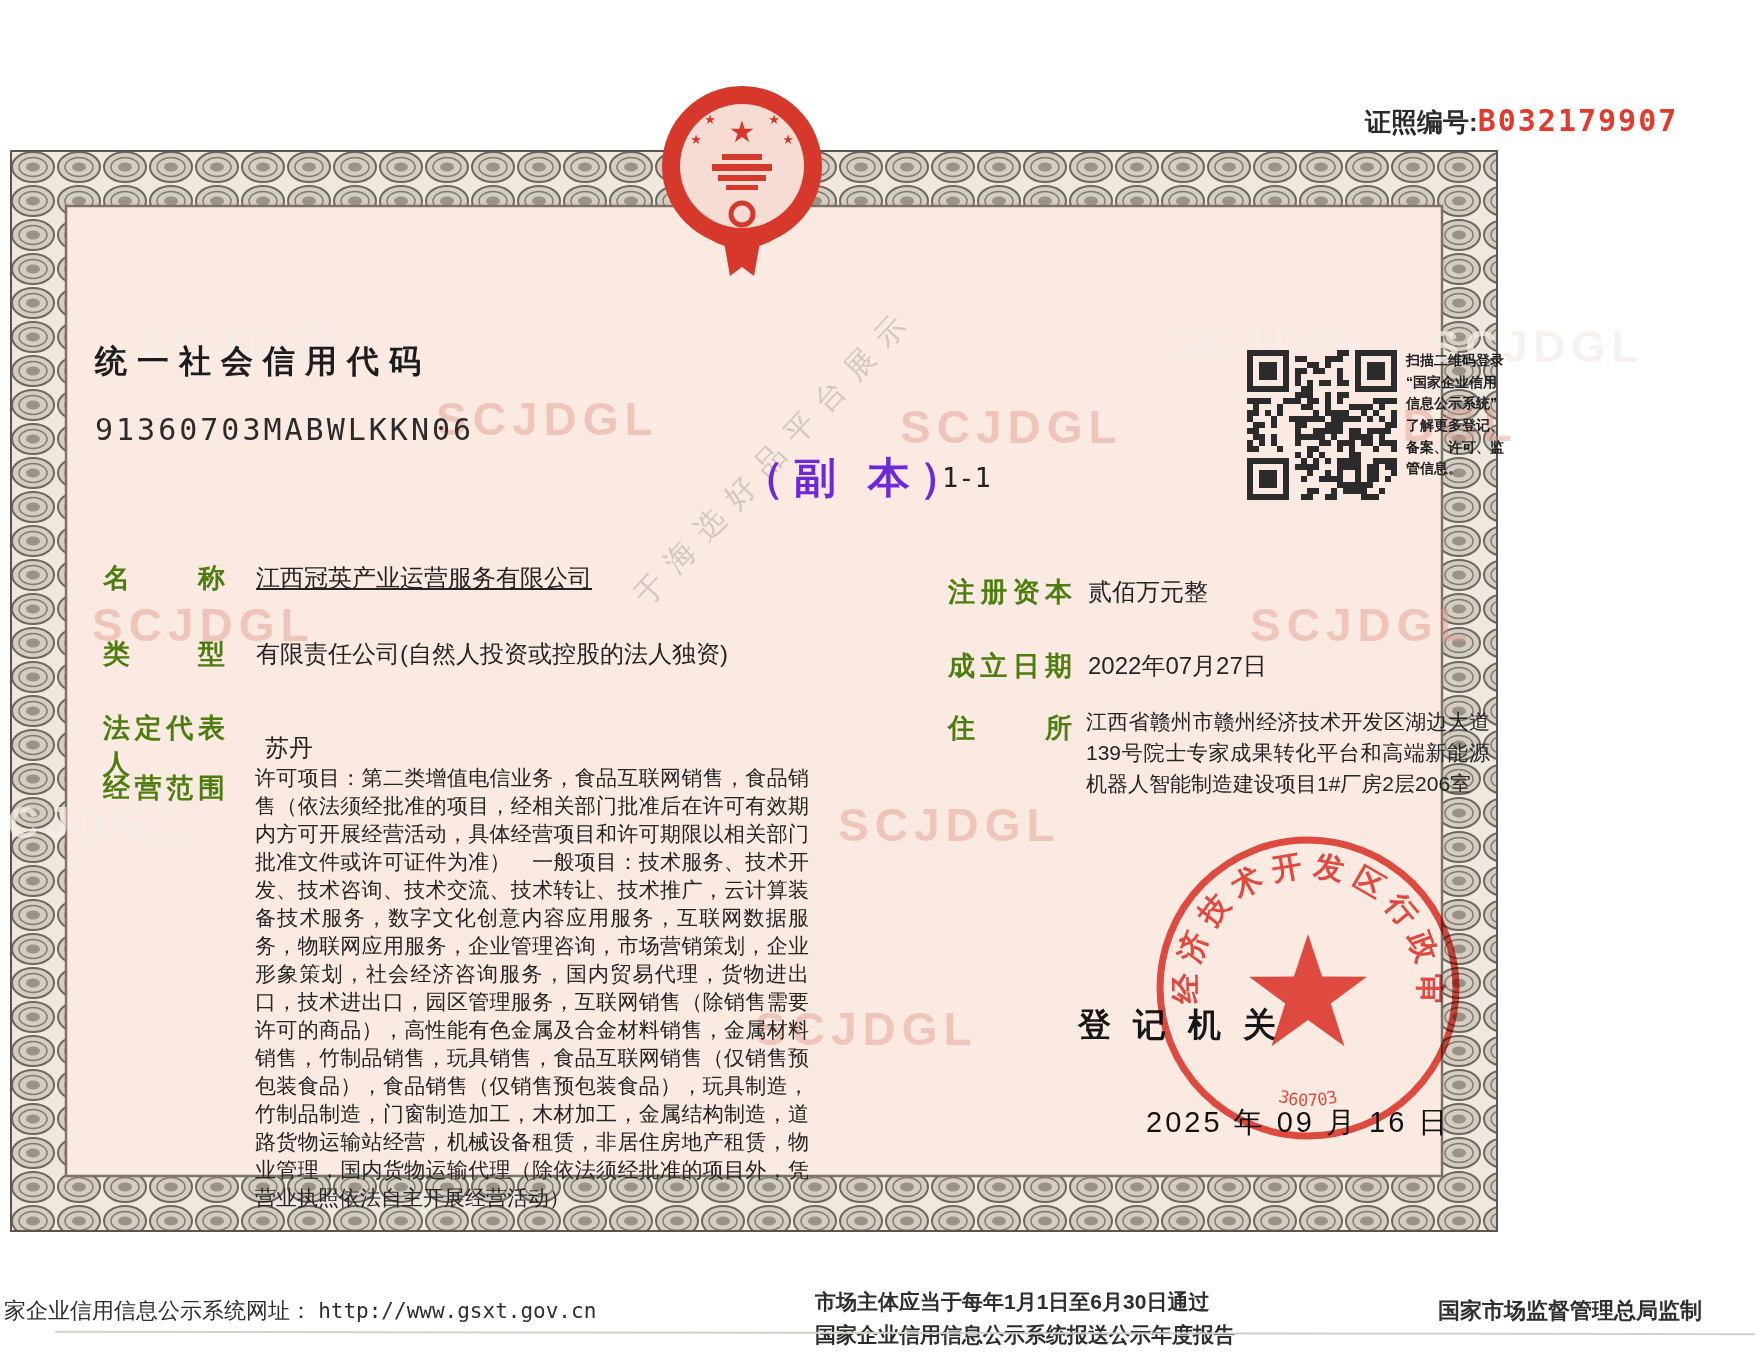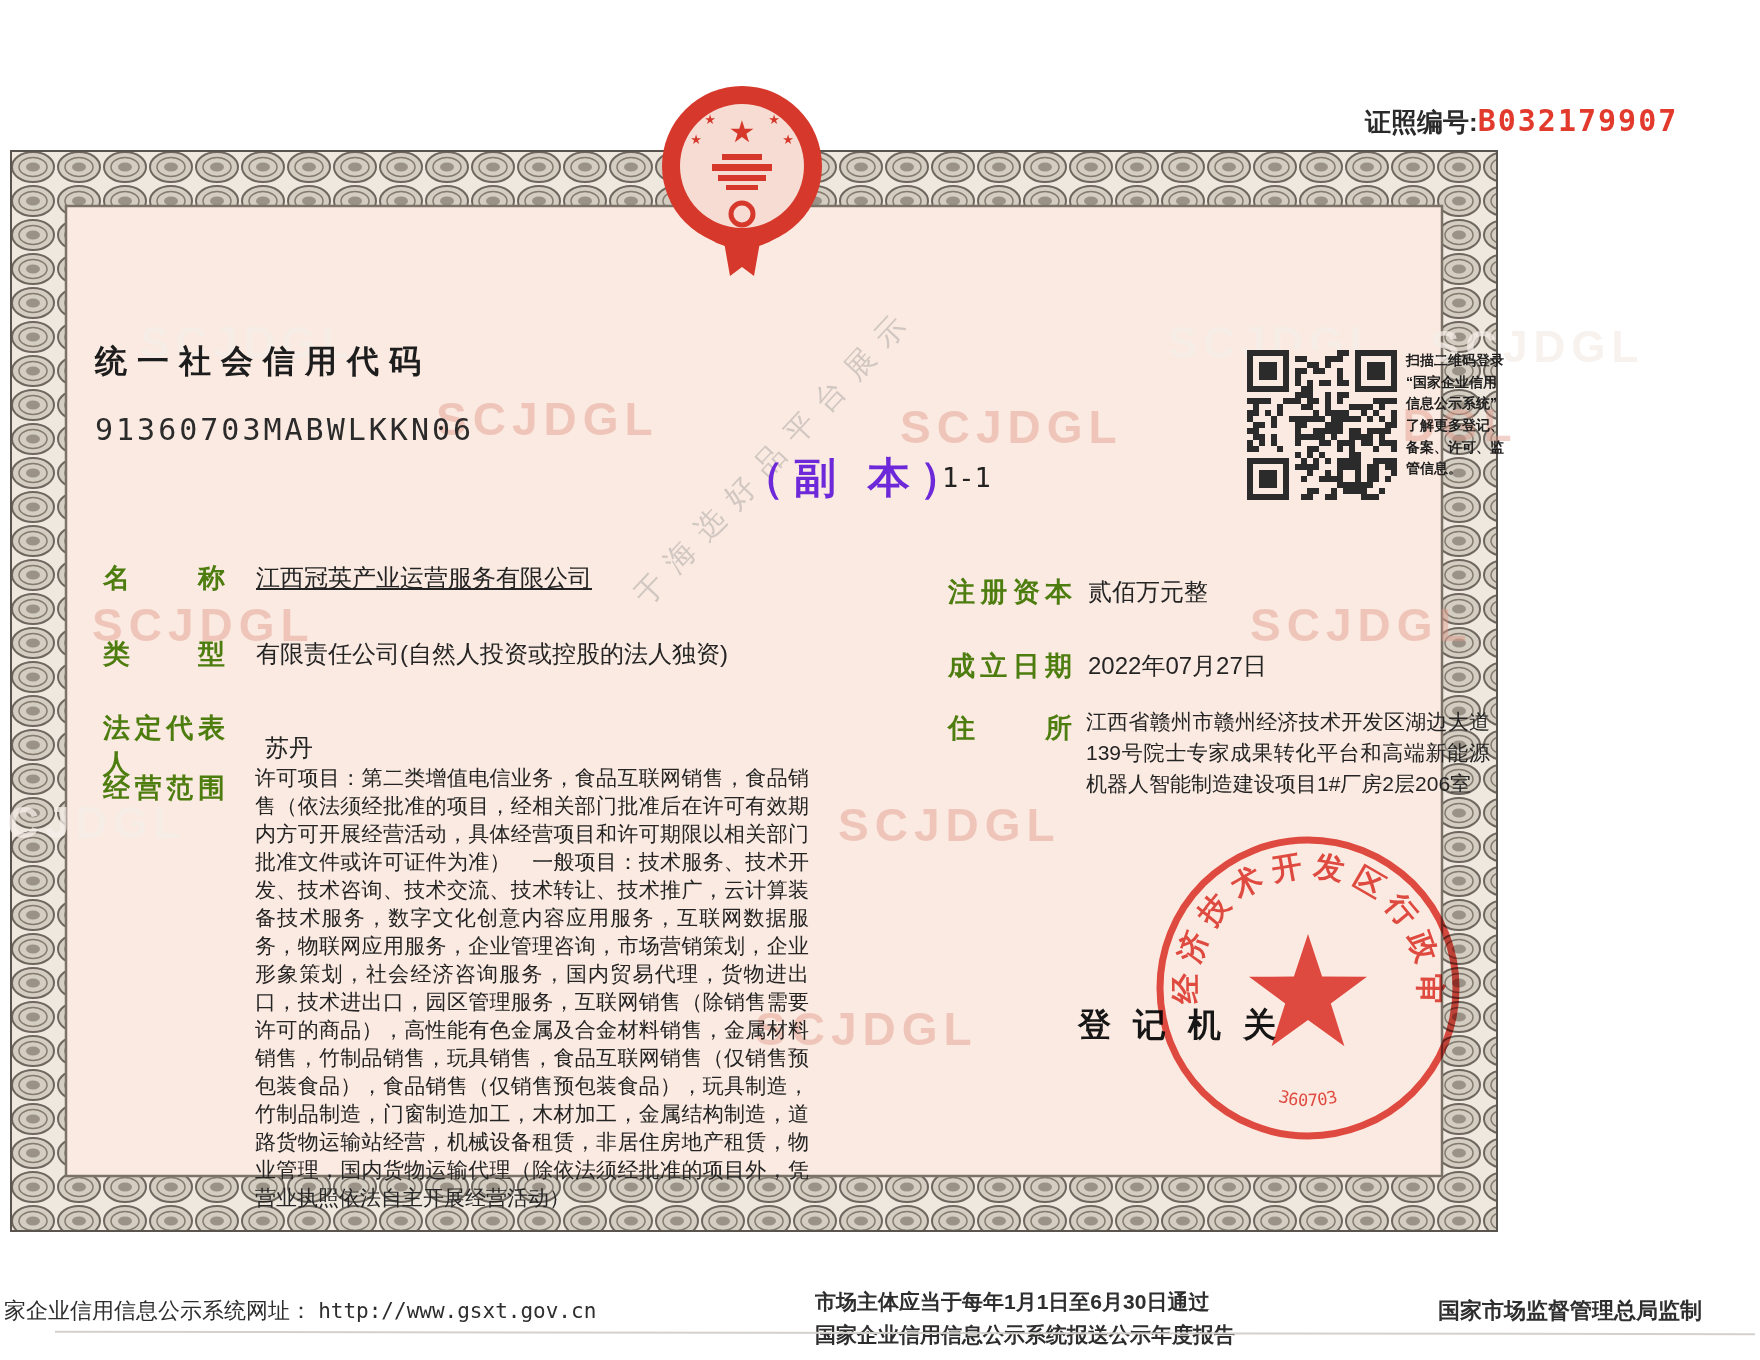--- a/index.html
+++ b/index.html
@@ -389,20 +389,21 @@
     <circle cx="160" cy="160" r="148" fill="none" stroke="#e0372e" stroke-width="7"></circle>
     <polygon points="160,106 174.1,148.6 219,148.8 182.8,175.4 196.4,218.2 160,192 123.6,218.2 137.2,175.4 101,148.8 145.9,148.6" fill="#e0372e"></polygon>
     <text fill="#e0372e" font-size="30" font-weight="bold" font-family="Liberation Sans, sans-serif">
       <textPath href="#sealTextArc" startOffset="50%" text-anchor="middle" textLength="540" lengthAdjust="spacing">赣州经济技术开发区行政审批局</textPath>
     </text>
     <text fill="#e0372e" font-size="17" font-family="DejaVu Sans Mono, monospace">
       <textPath href="#sealCodeArc" startOffset="50%" text-anchor="middle">360703</textPath>
     </text>
   </svg>
 
+  <div id="issue-date">2025 年 09 月 16 日</div>
 
   <div class="footer-text" id="footer-site">
     <span>家企业信用信息公示系统网址：</span>
     <span class="url">http://www.gsxt.gov.cn</span>
   </div>
   <div class="footer-text" id="footer-notice">
     <div>市场主体应当于每年1月1日至6月30日通过</div>
     <div>国家企业信用信息公示系统报送公示年度报告</div>
   </div>
   <div class="footer-text" id="footer-pub">国家市场监督管理总局监制</div>

